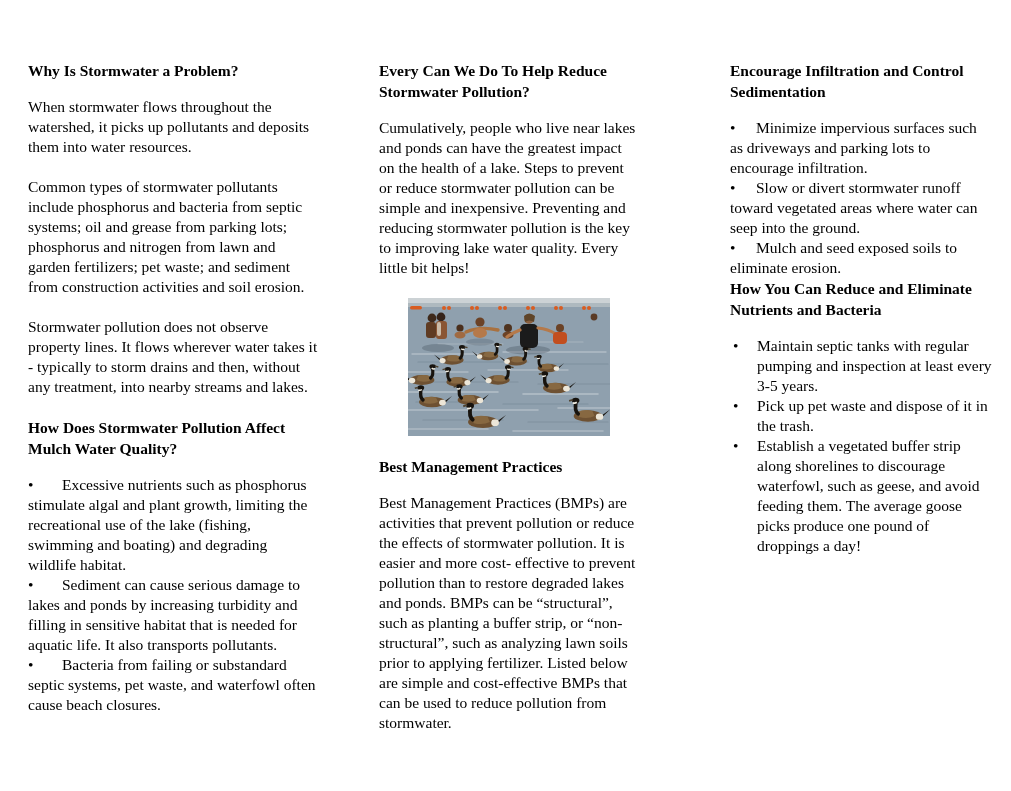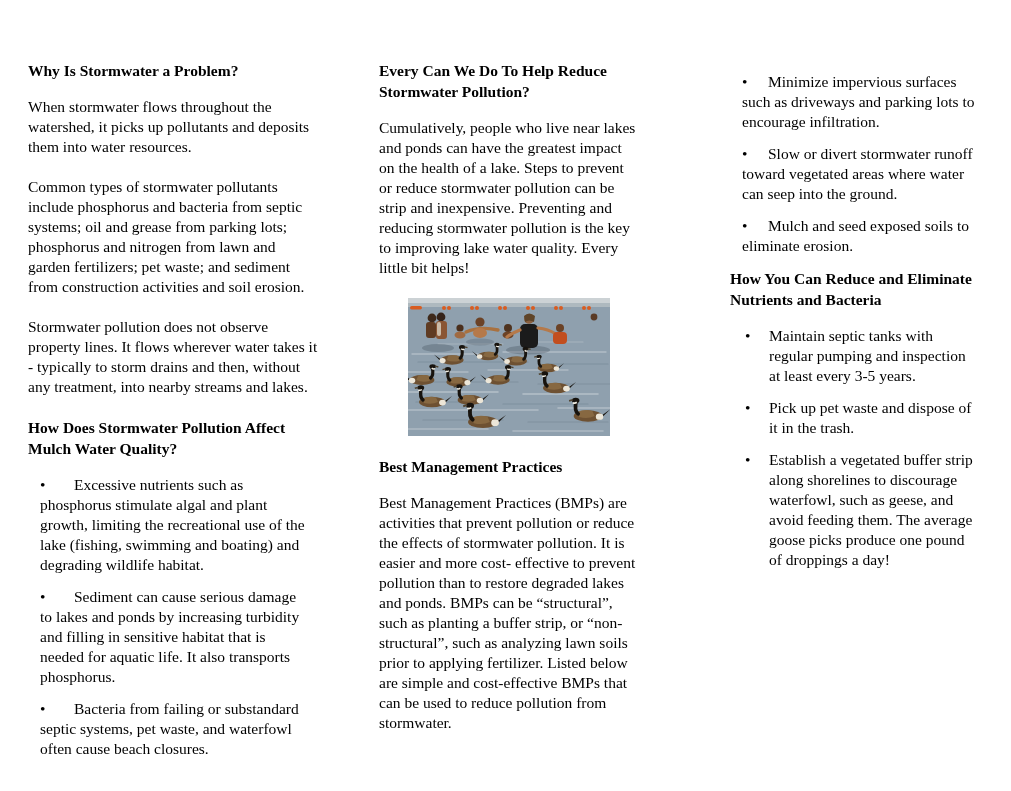--- a/index.html
+++ b/index.html
@@ -11,21 +11,21 @@
     overflow: hidden;
   }
   .page { position: absolute; left: 0; top: 0; width: 937px; height: 791px; background: #ffffff; }
   .col { position: absolute; top: 60px; font-size: 15.5px; line-height: 20px; }
   .col-1 { left: 28px;  width: 290px; }
   .col-2 { left: 379px; width: 258px; }
   .col-3 { left: 730px; width: 262px; }
   h3 { font-size: 15.5px; line-height: 21px; font-weight: bold; margin: 0 0 16px 0; }
   h3.mt { }
   p { margin: 1px 0 20px 0; }
-  p.bullet { margin: 12px; font-family: Liberation Serif, serif; }
+  p.bullet { margin: 0; font-family: Liberation Serif, serif; }
   .bullet-flush .dot { display: inline-block; width: 34px; }
   .col-3 .bullet-flush .dot { width: 26px; }
   .bullet-hang { position: relative; padding-left: 27px; }
   .bullet-hang .dot { position: absolute; left: 3px; top: 0; }
   .photo {
     position: relative;
     width: 202px; height: 138px;
     margin: 10px 0 20px 29px;
   }
   .photo svg { display: block; }
@@ -35,27 +35,27 @@
 
 <div class="page">
 
   <section class="col col-1">
     <h3>Why Is Stormwater a Problem?</h3>
     <p>When stormwater flows throughout the watershed, it picks up pollutants and deposits them into water resources.</p>
     <p>Common types of stormwater pollutants include phosphorus and bacteria from septic systems; oil and grease from parking lots; phosphorus and nitrogen from lawn and garden fertilizers; pet waste; and sediment from construction activities and soil erosion.</p>
     <p>Stormwater pollution does not observe property lines. It flows wherever water takes it - typically to storm drains and then, without any treatment, into nearby streams and lakes.</p>
     <h3 class="mt">How Does Stormwater Pollution Affect Mulch Water Quality?</h3>
     <p class="bullet bullet-flush"><span class="dot">•</span><span>Excessive nutrients such as phosphorus stimulate algal and plant growth, limiting the recreational use of the lake (fishing, swimming and boating) and degrading wildlife habitat.</span></p>
-    <p class="bullet bullet-flush"><span class="dot">•</span><span>Sediment can cause serious damage to lakes and ponds by increasing turbidity and filling in sensitive habitat that is needed for aquatic life. It also transports phosphorus.</span></p>
+    <p class="bullet bullet-flush"><span class="dot">•</span><span>Sediment can cause serious damage to lakes and ponds by increasing turbidity and filling in sensitive habitat that is needed for aquatic life. It also transports pollutants.</span></p>
     <p class="bullet bullet-flush"><span class="dot">•</span><span>Bacteria from failing or substandard septic systems, pet waste, and waterfowl often cause beach closures.</span></p>
   </section>
 
   <section class="col col-2">
     <h3>Every Can We Do To Help Reduce Stormwater Pollution?</h3>
-    <p>Cumulatively, people who live near lakes and ponds can have the greatest impact on the health of a lake. Steps to prevent or reduce stormwater pollution can be strip and inexpensive. Preventing and reducing stormwater pollution is the key to improving lake water quality. Every little bit helps!</p>
+    <p>Cumulatively, people who live near lakes and ponds can have the greatest impact on the health of a lake. Steps to prevent or reduce stormwater pollution can be simple and inexpensive. Preventing and reducing stormwater pollution is the key to improving lake water quality. Every little bit helps!</p>
 
     <div class="photo" role="img" aria-label="People swimming in a lake surrounded by Canada geese, with an orange buoy line behind them">
       <svg width="202" height="138" viewBox="0 0 202 138" xmlns="http://www.w3.org/2000/svg">
         <defs>
           <g id="goose">
             <path d="M-13,-1 L-20,-6 L-12,2 Z" fill="#17130e"></path>
             <ellipse cx="0" cy="0" rx="13" ry="5.2" fill="#6e5132"></ellipse>
             <path d="M-4,-4.6 Q4,-6.6 10,-3.4 L8,1 Q0,3 -6,0 Z" fill="#8a6a42" opacity="0.9"></path>
             <ellipse cx="-10.5" cy="0.6" rx="3.4" ry="2.9" fill="#ece6d8"></ellipse>
             <path d="M9,-2 C12.5,-4.5 11.5,-10 10.8,-13.5" stroke="#17130e" stroke-width="3.4" fill="none" stroke-linecap="round"></path>
@@ -141,20 +141,21 @@
           <use href="#goose" transform="translate(180,118) scale(-1.1,1.1)"></use>
         </g>
       </svg>
     </div>
 
     <h3>Best Management Practices</h3>
     <p>Best Management Practices (BMPs) are activities that prevent pollution or reduce the effects of stormwater pollution. It is easier and more cost- effective to prevent pollution than to restore degraded lakes and ponds. BMPs can be “structural”, such as planting a buffer strip, or “non-structural”, such as analyzing lawn soils prior to applying fertilizer. Listed below are simple and cost-effective BMPs that can be used to reduce pollution from stormwater.</p>
   </section>
 
   <section class="col col-3">
+    <h3>Encourage Infiltration and Control Sedimentation</h3>
     <p class="bullet bullet-flush"><span class="dot">•</span><span>Minimize impervious surfaces such as driveways and parking lots to encourage infiltration.</span></p>
     <p class="bullet bullet-flush"><span class="dot">•</span><span>Slow or divert stormwater runoff toward vegetated areas where water can seep into the ground.</span></p>
     <p class="bullet bullet-flush"><span class="dot">•</span><span>Mulch and seed exposed soils to eliminate erosion.</span></p>
     <h3 class="mt">How You Can Reduce and Eliminate Nutrients and Bacteria</h3>
     <p class="bullet bullet-hang"><span class="dot">•</span><span>Maintain septic tanks with regular pumping and inspection at least every 3-5 years.</span></p>
     <p class="bullet bullet-hang"><span class="dot">•</span><span>Pick up pet waste and dispose of it in the trash.</span></p>
     <p class="bullet bullet-hang"><span class="dot">•</span><span>Establish a vegetated buffer strip along shorelines to discourage waterfowl, such as geese, and avoid feeding them. The average goose picks produce one pound of droppings a day!</span></p>
   </section>
 
 </div>

